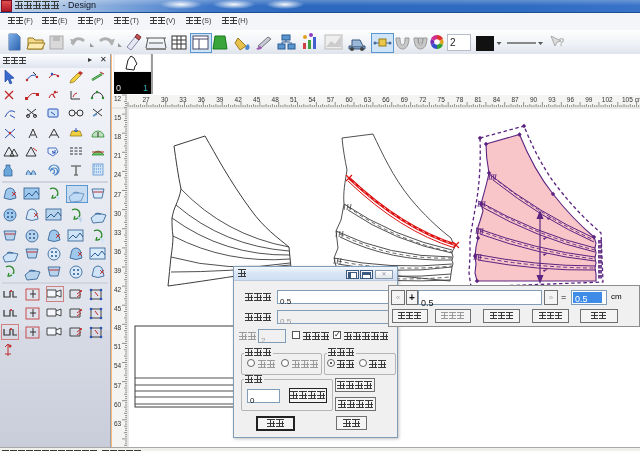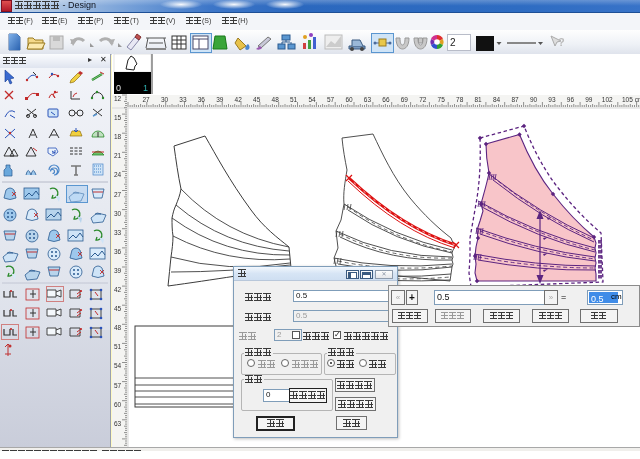--- a/index.html
+++ b/index.html
@@ -1,15 +1,15 @@
 <!DOCTYPE html>
 <html><head><meta charset="utf-8">
 <style>
 html,body{margin:0;padding:0;}
-#app{position:relative;width:640px;height:451px;overflow:hidden;font-family:"Liberation Sans",sans-serif;background:#fef9c3;line-height:1;font-size:8px;}
+#app{position:relative;width:640px;height:451px;overflow:hidden;font-family:"Liberation Sans",sans-serif;background:#fdba74;line-height:1;font-size:8px;}
 .abs{position:absolute;}
 
 .cn{display:inline-block;width:8px;height:8px;margin-right:1px;vertical-align:-1px;
 background:
  linear-gradient(#3a3a3a,#3a3a3a) 0 0/8px 1px no-repeat,
  linear-gradient(#3a3a3a,#3a3a3a) 0 4px/8px 1px no-repeat,
  linear-gradient(#3a3a3a,#3a3a3a) 0 7px/8px 1px no-repeat,
  linear-gradient(#3a3a3a,#3a3a3a) 3px 0/1px 8px no-repeat,
  linear-gradient(#3a3a3a,#3a3a3a) 6px 2px/1px 5px no-repeat;}
 .cn.g{background:
@@ -45,21 +45,21 @@
 #lptitle{left:0;top:0;width:110px;height:14px;background:linear-gradient(#fbfcfe,#dfe4ef);font-size:8px;color:#333;}
 #lpicons{left:0;top:14px;width:110px;height:262px;background:linear-gradient(#f2f4f9,#dde1ea);}
 
 #canvas{left:112px;top:54px;width:528px;height:393px;background:#fff;}
 
 #status{left:0;top:447px;width:640px;height:12px;background:#f0efec;border-top:1px solid #a8a8a8;box-sizing:border-box;font-size:8px;color:#333;}
 
 #dlg{left:233px;top:266px;width:165px;height:172px;background:#f0f0f0;border:1px solid #7f9db9;box-sizing:border-box;box-shadow:1px 1px 3px rgba(0,0,0,.25);}
 #dlgtitle{left:0;top:0;width:163px;height:13px;background:linear-gradient(#f2f7fd,#d7e5f5 50%,#cfdff2);border-bottom:1px solid #b8c7da;}
 .dbtn{position:absolute;top:3px;width:13px;height:9px;background:linear-gradient(#fdfdfd,#e4e6ea);border:1px solid #8e9bac;box-sizing:border-box;font-size:6px;color:#444;text-align:center;line-height:7px;}
-.fld{position:absolute;background:#fff;border:1px solid #7f9db9;box-sizing:border-box;font-size:8px;color:#111;padding:0 2px;line-height:10px;margin-left:16px;}
+.fld{position:absolute;background:#fff;border:1px solid #7f9db9;box-sizing:border-box;font-size:8px;color:#111;padding:6px 2px;line-height:10px;}
 .fldg{background:#f0f0f0;color:#9a9a9a;}
 .gbox{position:absolute;border:1px solid #b5b5b5;border-radius:2px;}
 .btn{position:absolute;background:#f4f4f4;border:1px solid #707070;box-sizing:border-box;text-align:center;white-space:nowrap;overflow:hidden;line-height:1;display:flex;align-items:center;justify-content:center;}
 .btn>span{position:static!important;top:0!important;}
 .cb{position:absolute;width:8px;height:8px;background:#fff;border:1px solid #555;box-sizing:border-box;font-size:8px;line-height:6px;color:#111;}
 .rad{position:absolute;width:8px;height:8px;background:#fff;border:1px solid #666;border-radius:50%;box-sizing:border-box;}
 
 #fbar{left:388px;top:285px;width:252px;height:42px;background:#f0f0f0;border:1px solid #8c8c8c;box-sizing:border-box;}
 svg{display:block;}
 .cn.s.g{background:

